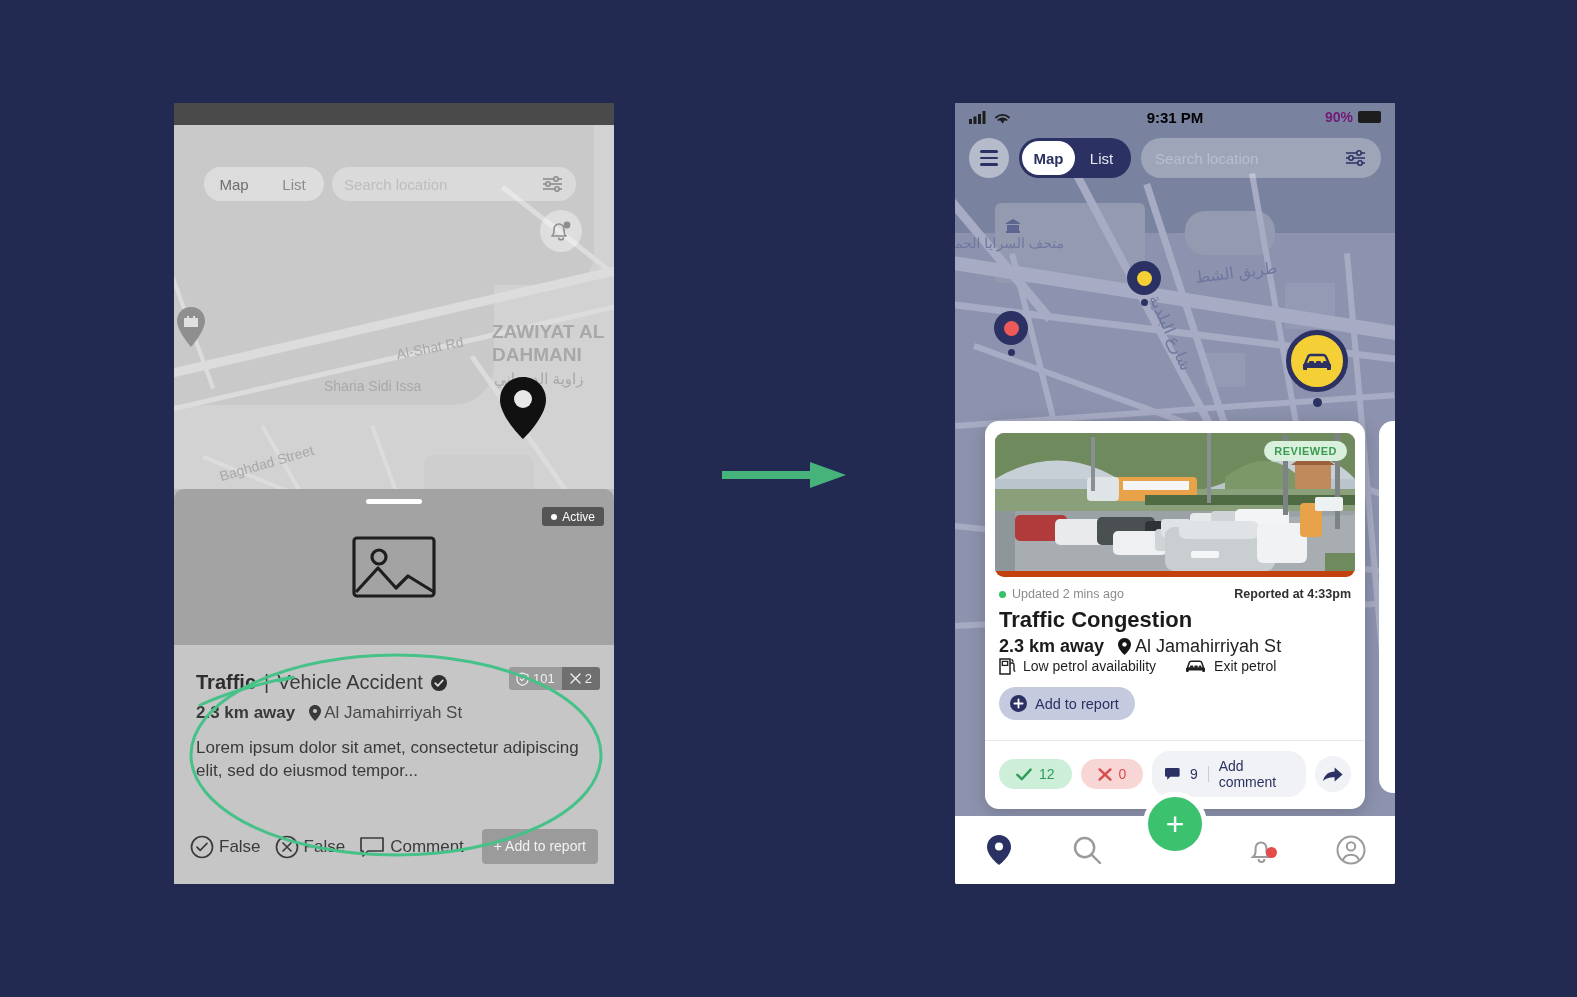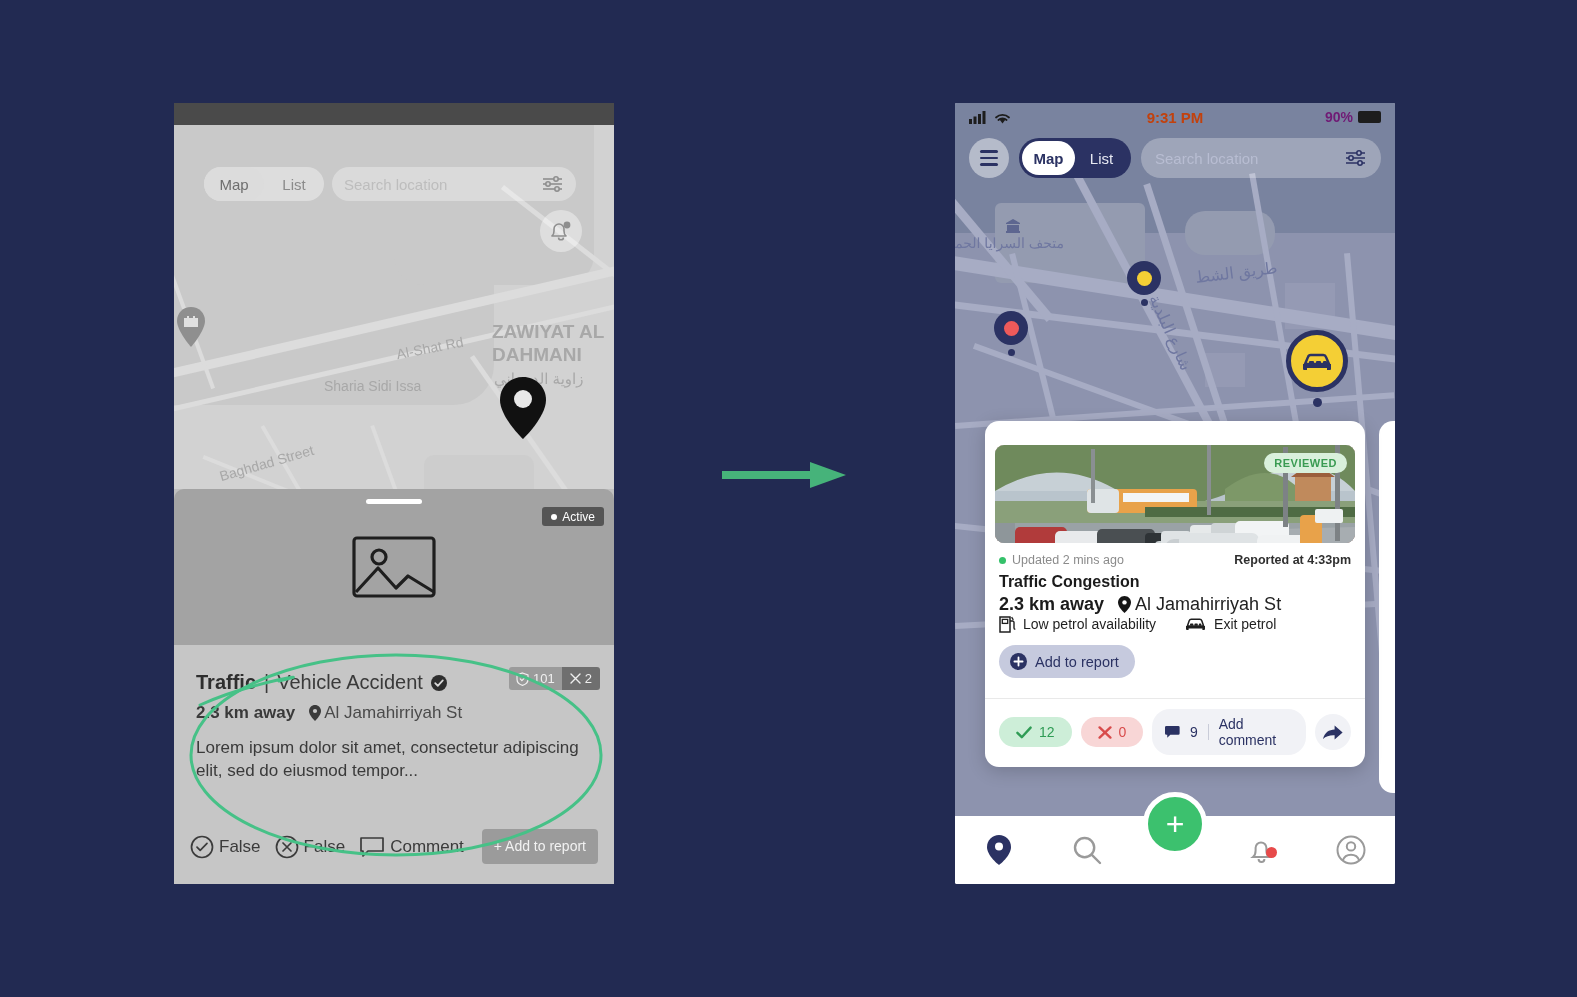--- a/index.html
+++ b/index.html
@@ -79,21 +79,21 @@
   .lw-addrep { margin-left: auto; background: #9b9b9b; color: #f2f2f2; font-size: 14px;
                text-align: center; line-height: 1.15; padding: 9px 12px; border-radius: 4px; }
 
   
   .ann { position: absolute; pointer-events: none; }
 
   
   .rw-status { position: absolute; left: 0; top: 0; width: 100%; height: 28px;
                display: flex; align-items: center; padding: 0 14px; z-index: 6; }
   .rw-status .time { position: absolute; left: 0; right: 0; text-align: center;
-                     font-size: 15px; color: #c2410c; font-weight: bold; }
+                     font-size: 15px; color: #000000; font-weight: bold; }
   .rw-status .left { display: flex; align-items: center; gap: 7px; z-index: 2; }
   .rw-status .right { margin-left: auto; display: flex; align-items: center; gap: 5px; z-index: 2;
                       font-size: 14px; color: #701a75; font-weight: bold; }
   .rw-batt { width: 23px; height: 12px; background: #1d1d1d; border-radius: 2px; }
 
   .rw-map { position: absolute; left: 0; top: 0; width: 100%; height: 735px;
             background: #8d93ae; overflow: hidden; }
   .rw-water { position: absolute; left: -20px; top: -20px; width: 480px; height: 150px;
               background: #79839f; }
   .rw-park { position: absolute; background: #949bb0; }
@@ -126,31 +126,31 @@
                       border: 5px solid #2b3263; display: flex; align-items: center; justify-content: center; }
   .rw-bigmark .tail { width: 9px; height: 9px; border-radius: 50%; background: #2b3263;
                       margin: 6px auto 0 auto; }
 
   
   .rw-cardwrap { position: absolute; left: 0; top: 318px; width: 100%; height: 380px; z-index: 4; }
   .rw-card { position: absolute; left: 30px; top: 0; width: 380px; background: #fff;
              border-radius: 14px; box-shadow: 0 4px 18px rgba(0,0,0,.18); overflow: hidden; }
   .rw-card2 { position: absolute; left: 424px; top: 0; width: 60px; height: 372px;
               background: #fff; border-radius: 14px; }
-  .rw-photo { position: relative; margin: 24px 10px 0 10px; height: 98px; border-radius: 9px;
+  .rw-photo { position: relative; margin: 12px 10px 0 10px; height: 144px; border-radius: 9px;
               overflow: hidden; background: #c2410c; }
   .rw-reviewed { position: absolute; right: 8px; top: 8px; background: #d9f0dc; color: #3a9b52;
                  font-size: 11px; font-weight: bold; letter-spacing: .5px;
                  padding: 4px 10px; border-radius: 11px; }
   .rw-cbody { padding: 10px 14px 10px 14px; }
   .rw-meta { display: flex; align-items: center; font-size: 12.5px; }
   .rw-meta .upd { display: flex; align-items: center; gap: 6px; color: #8b8b8b; }
   .rw-meta .upd .dot { width: 7px; height: 7px; border-radius: 50%; background: #35c16a; }
   .rw-meta .rep { margin-left: auto; color: #2f2f2f; font-weight: bold; }
-  .rw-h1 { margin-top: 6px; font-size: 16px; font-weight: bold; color: #1b1b1b; }
+  .rw-h1 { margin-top: 6px; font-size: 22px; font-weight: bold; color: #1b1b1b; }
   .rw-h2 { margin-top: 3px; font-size: 18px; font-weight: bold; color: #1b1b1b;
            display: flex; align-items: center; gap: 14px; }
   .rw-h2 .loc { font-weight: normal; display: flex; align-items: center; gap: 4px; color: #222; }
   .rw-tags { display: flex; align-items: center; gap: 28px; font-size: 14px; color: #1f1f1f; }
   .rw-tag { display: flex; align-items: center; gap: 7px; }
   .rw-addrep { margin-top: 12px; display: inline-flex; align-items: center; gap: 8px;
                background: #c6cade; color: #2b3263; font-size: 14.5px;
                padding: 8px 16px 8px 11px; border-radius: 18px; }
   .rw-foot { border-top: 1px solid #e9e9e9; margin-top: 10px; padding: 10px 14px 12px 14px;
              display: flex; align-items: center; gap: 9px; }

